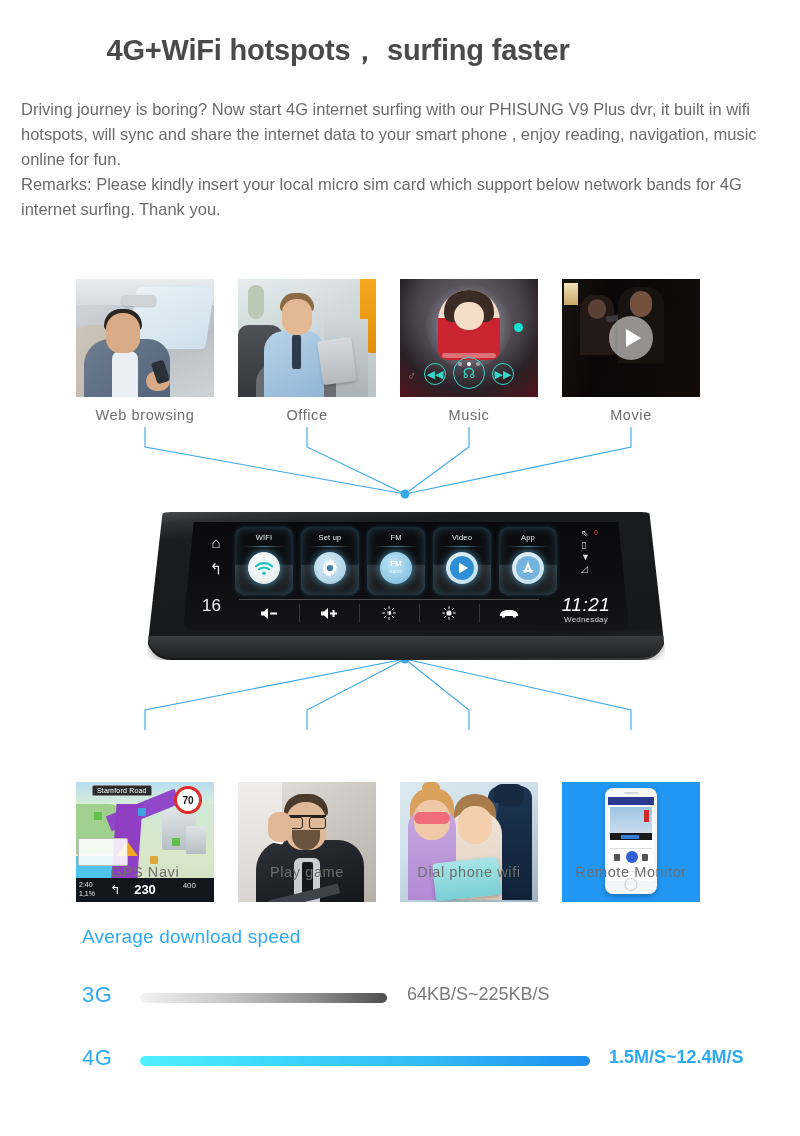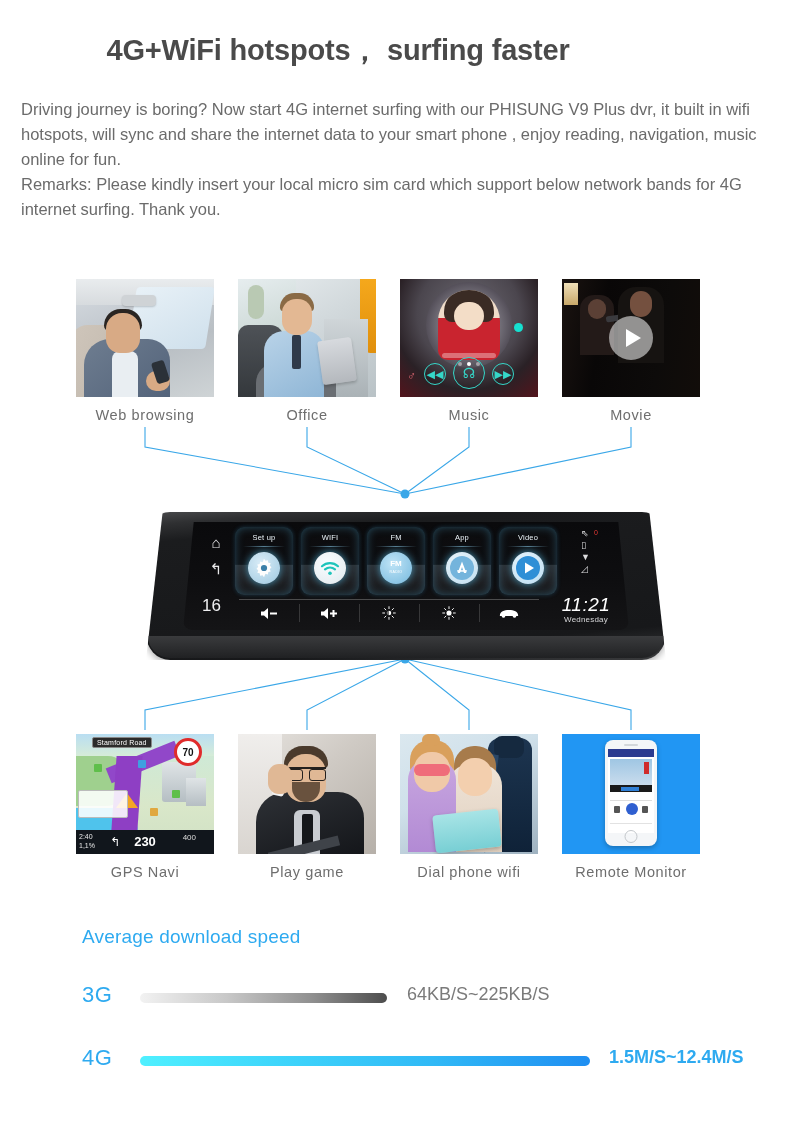--- a/index.html
+++ b/index.html
@@ -23,21 +23,21 @@
   .copy p{margin:0;}
   .copy .bands{margin-top:12px;font-size:15.5px;letter-spacing:0.1px;}
   
   .thumb-row{position:absolute;left:0;width:800px;height:150px;}
   .thumb-row.top{top:279px;}
   .thumb-row.bottom{top:734px;}
   .thumb{
     position:absolute;top:0;width:138px;height:118px;overflow:hidden;
     background:#ddd;
   }
-  .thumb-row.bottom .thumb{height:120px;}
+  .thumb-row.bottom .thumb{height:120px;margin-top:48px;}
   .thumb-cap{
     position:absolute;width:200px;text-align:center;font-size:14.5px;
     color:#6e6e6e;letter-spacing:0.6px;
   }
   .thumb-row.top .thumb-cap{top:128px;}
   .thumb-row.bottom .thumb-cap{top:130px;}
   .c0{left:76px;} .c1{left:238px;} .c2{left:400px;} .c3{left:562px;}
   .cap0{left:45px;} .cap1{left:207px;} .cap2{left:369px;} .cap3{left:531px;}
 
   
@@ -353,70 +353,70 @@
   <div class="dev-screen">
     <div class="scr-inner">
 
       <div class="side-icons">
         <div class="si">⌂</div>
         <div class="si">↰</div>
       </div>
 
       <div class="tile-row">
         <div class="tile">
-          <div class="tl">Set up</div>
-          <div class="tsep"></div>
-          <div class="ti setup">
-            <svg width="22" height="22" viewBox="0 0 24 24" fill="#fdfdfd">
-              <path d="M12 2 l1.6 2.2 2.6-.6 .5 2.6 2.6 .6-1 2.5 1.8 2-1.8 2 1 2.5-2.6 .6-.5 2.6-2.6-.6L12 22l-1.6-2.2-2.6 .6-.5-2.6-2.6-.6 1-2.5-1.8-2 1.8-2-1-2.5 2.6-.6 .5-2.6 2.6 .6z"></path>
-              <circle cx="12" cy="12" r="3.4" fill="#3c7fa8"></circle>
-              </svg>
-          </div>
-        </div>
-        <div class="tile">
           <div class="tl">WIFI</div>
           <div class="tsep"></div>
           <div class="ti wifi">
             <svg width="20" height="15" viewBox="0 0 20 15">
                 <g fill="none" stroke="#1fc4bb" stroke-width="2.2" stroke-linecap="round">
               <path d="M2 5.2 A12 12 0 0 1 18 5.2"></path>
                   <path d="M5 8.4 A8 8 0 0 1 15 8.4"></path>
                 </g>
               <circle cx="10" cy="12.2" r="1.8" fill="#1fc4bb"></circle>
               </svg>
           </div>
         </div>
         <div class="tile">
+          <div class="tl">Set up</div>
+          <div class="tsep"></div>
+          <div class="ti setup">
+            <svg width="22" height="22" viewBox="0 0 24 24" fill="#fdfdfd">
+              <path d="M12 2 l1.6 2.2 2.6-.6 .5 2.6 2.6 .6-1 2.5 1.8 2-1.8 2 1 2.5-2.6 .6-.5 2.6-2.6-.6L12 22l-1.6-2.2-2.6 .6-.5-2.6-2.6-.6 1-2.5-1.8-2 1.8-2-1-2.5 2.6-.6 .5-2.6 2.6 .6z"></path>
+              <circle cx="12" cy="12" r="3.4" fill="#3c7fa8"></circle>
+              </svg>
+          </div>
+        </div>
+        <div class="tile">
           <div class="tl">FM</div>
           <div class="tsep"></div>
           <div class="ti fm">
             <div class="fmtxt">
               <span>FM</span>
               <small>RADIO</small>
             </div>
           </div>
         </div>
         <div class="tile">
+          <div class="tl">Video</div>
+          <div class="tsep"></div>
+          <div class="ti video">
+            <svg width="26" height="26" viewBox="0 0 26 26">
+                <circle cx="13" cy="13" r="12" fill="#2f8fd6"></circle>
+              <path d="M10 7.5 L19 13 L10 18.5 Z" fill="#fff"></path>
+              </svg>
+          </div>
+        </div>
+        <div class="tile">
           <div class="tl">App</div>
           <div class="tsep"></div>
           <div class="ti app">
             <svg width="26" height="26" viewBox="0 0 26 26">
                 <circle cx="13" cy="13" r="12" fill="#74b4dc"></circle>
               <path d="M13 6.5 L17.4 18 H15 L13 12 L11 18 H8.6 Z" fill="#fff"></path>
               <rect x="8.2" y="15.2" width="9.6" height="1.5" fill="#fff"></rect>
-              </svg>
-          </div>
-        </div>
-        <div class="tile">
-          <div class="tl">Video</div>
-          <div class="tsep"></div>
-          <div class="ti video">
-            <svg width="26" height="26" viewBox="0 0 26 26">
-                <circle cx="13" cy="13" r="12" fill="#2f8fd6"></circle>
-              <path d="M10 7.5 L19 13 L10 18.5 Z" fill="#fff"></path>
               </svg>
           </div>
         </div>
       </div>
 
       <div class="statbar">
         <div class="row">
           <span>⇖</span><span class="sup">0</span>
         </div>
         <div class="row">▯</div>

